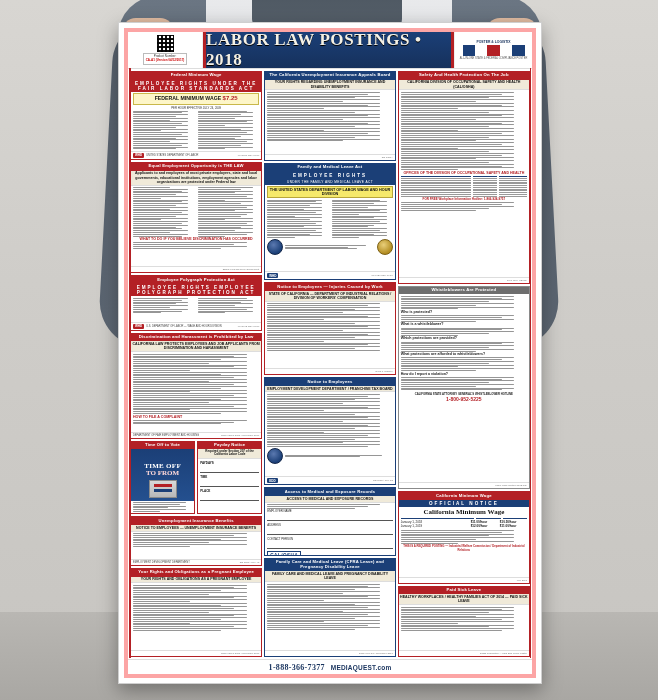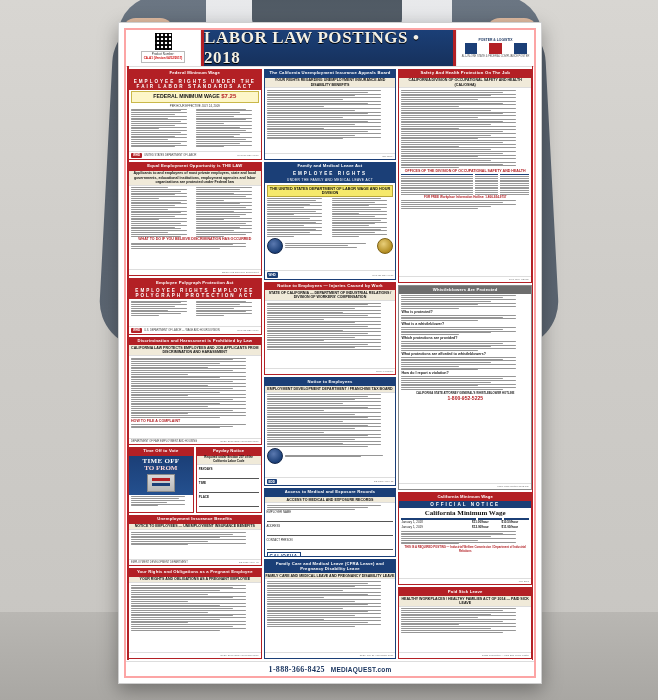--- a/index.html
+++ b/index.html
@@ -107,21 +107,21 @@
     box-shadow: 0 6px 18px rgba(0,0,0,0.35);
     border: 1px solid #cfcfcf;
     padding: 5px;
     box-sizing: border-box;
     overflow: hidden;
   }
   .poster-inner {
     position: relative;
     width: 100%;
     height: 100%;
-    border: 2px solid #fca5a5;
+    border: 4px solid #fca5a5;
     box-sizing: border-box;
     display: flex;
     flex-direction: column;
   }
 
   
   .poster-header {
     display: flex;
     align-items: stretch;
     height: 36px;
@@ -387,21 +387,21 @@
     flex: 1;
     border: 1.2px solid #b32025;
     display: flex;
     flex-direction: column;
     overflow: hidden;
   }
   .vote-graphic {
     background: linear-gradient(180deg, #1b3f77 0%, #24508f 100%);
     color: #fff;
     text-align: center;
-    padding: 2px 1px 3px;
+    padding: 14px 1px 3px;
   }
   .vote-graphic .t1 {
     font-family: "Liberation Serif", serif;
     font-weight: bold;
     font-size: 7px;
     line-height: 1;
     letter-spacing: 0.3px;
   }
   .vote-graphic .t2 {
     font-family: "Liberation Serif", serif;
@@ -1419,21 +1419,21 @@
             <div class="agency-footer">
               <span style="font-size:2.4px;color:#777;margin-left:auto">DLSE Publication — Paid Sick Leave Poster</span>
             </div>
           </div>
 
         </div>
 
       </div>
 
       <div class="poster-footer">
-        <span class="phone">1-888-366-8425</span>
+        <span class="phone">1-888-366-7377</span>
         <span class="brandmark">
           <span>MEDIA</span><span style="color:#16315c">QUEST.com</span>
         </span>
       </div>
 
     </div>
   </div>
 </div>
 
 </body></html>

